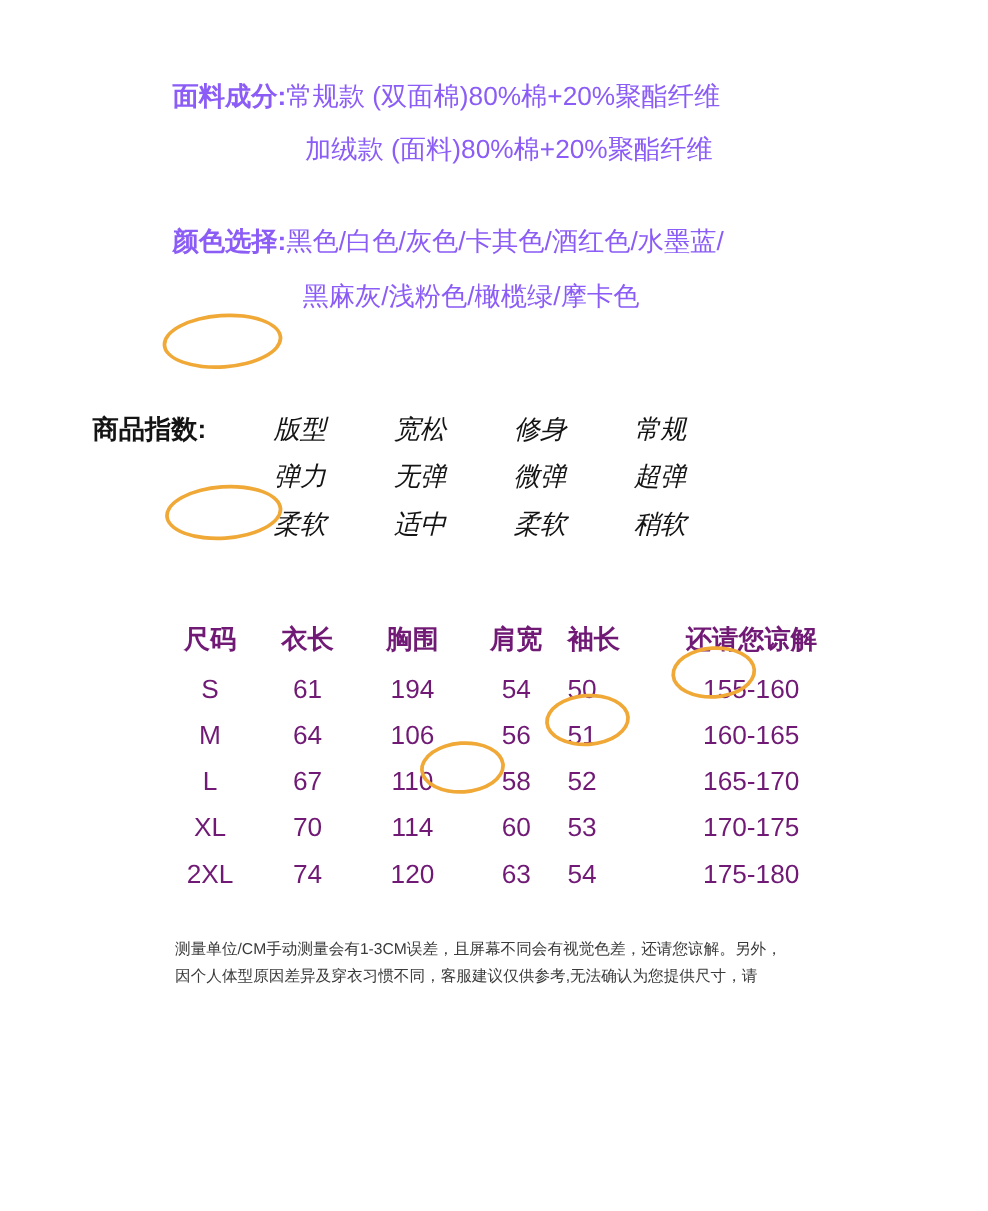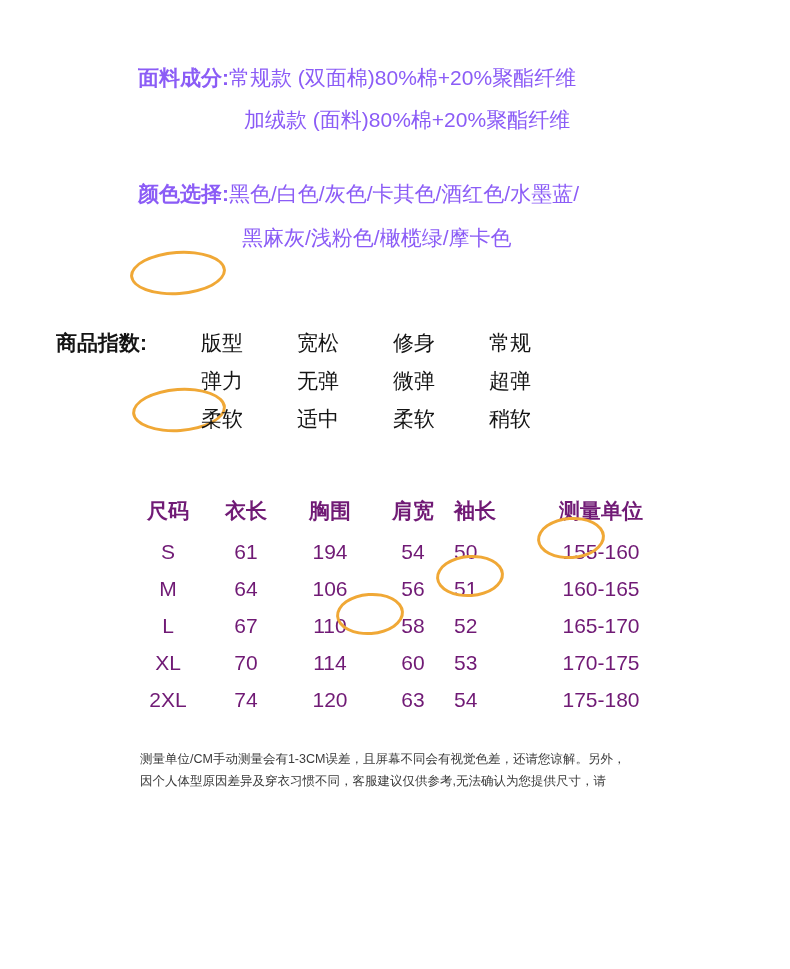--- a/index.html
+++ b/index.html
@@ -102,39 +102,40 @@
   .circle-colors {
     left: 132px;
     top: 330px;
     width: 94px;
     height: 44px;
   }
 
   
   .indices {
     margin-top: 66px;
-    padding-left: 56px;
+    padding-left: 74px;
   }
   .idx-row {
     display: flex;
     align-items: center;
     font-size: 21px;
     height: 38px;
     color: #141414;
   }
   .idx-head {
     width: 118px;
     font-weight: 700;
     flex: 0 0 auto;
   }
   .idx-cell {
     width: 96px;
     text-align: center;
     flex: 0 0 auto;
     position: relative;
+    font-style: italic;
   }
 
   .circle-idx-1 { left: 537px; top: 459px; width: 68px; height: 42px; }
   .circle-idx-2 { left: 436px; top: 497px; width: 68px; height: 42px; }
   .circle-idx-3 { left: 336px; top: 535px; width: 68px; height: 42px; }
 
   
   .size-table {
     margin-top: 54px;
     padding-left: 132px;
@@ -225,21 +226,21 @@
   <div class="circle circle-idx-2"></div>
   <div class="circle circle-idx-3"></div>
 
   <div class="size-table">
     <div class="size-row header">
       <span class="c0">尺码</span>
       <span class="c1">衣长</span>
       <span class="c2">胸围</span>
       <span class="c3">肩宽</span>
       <span class="c4">袖长</span>
-      <span class="c5">测量单位</span>
+      <span class="c5">还请您谅解</span>
     </div>
 
     <div class="size-row">
       <span class="c0">S</span>
       <span class="c1">61</span>
       <span class="c2">194</span>
       <span class="c3">54</span>
       <span class="c4">50</span>
       <span class="c5">155-160</span>
     </div>

